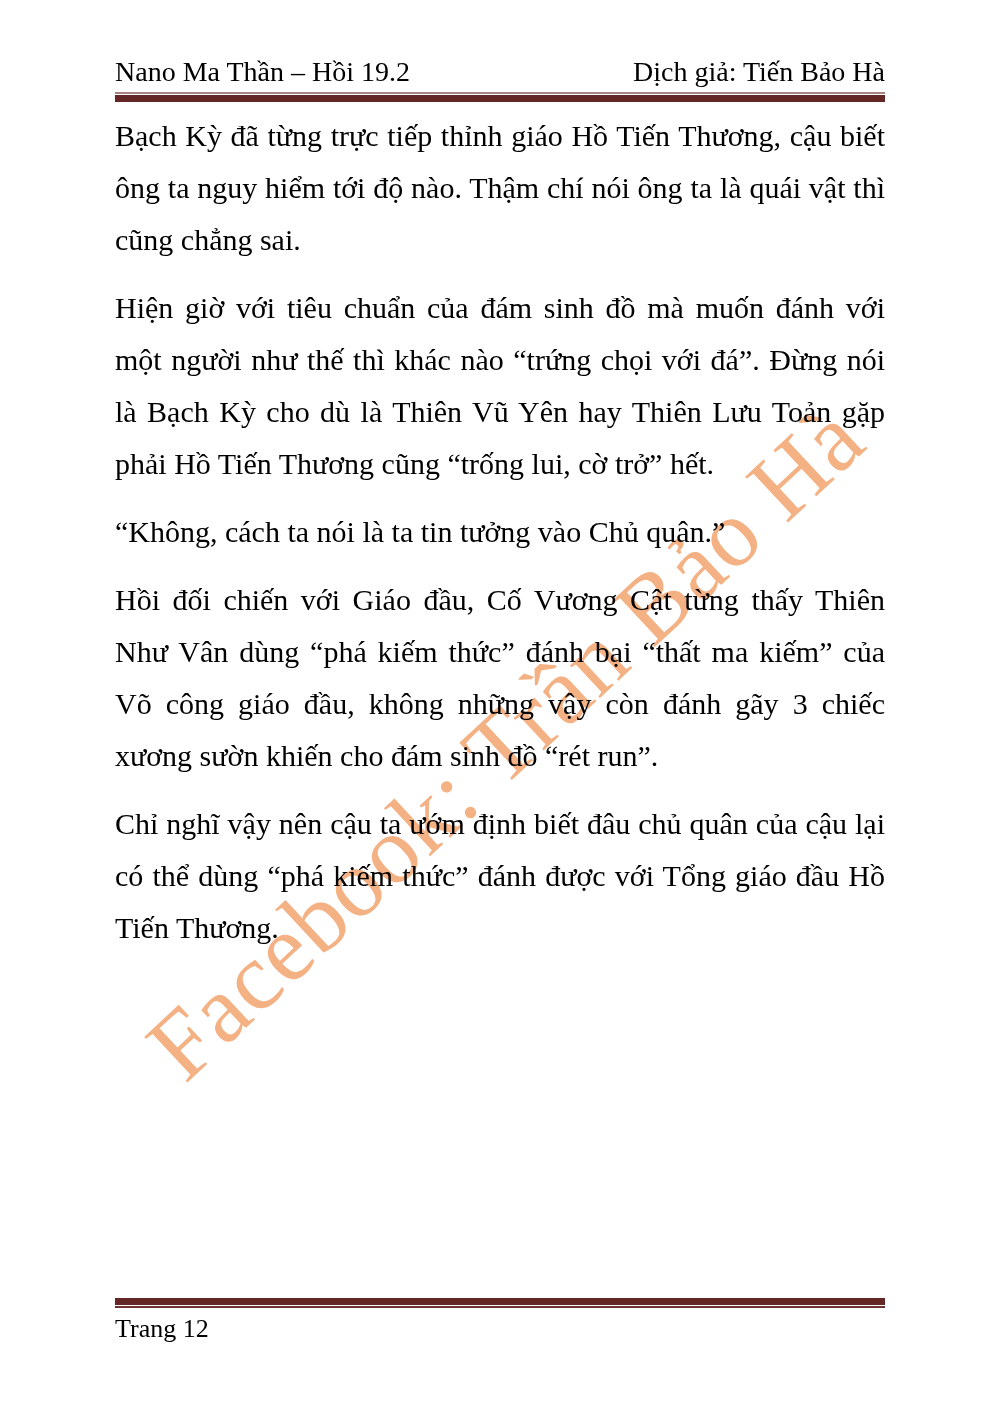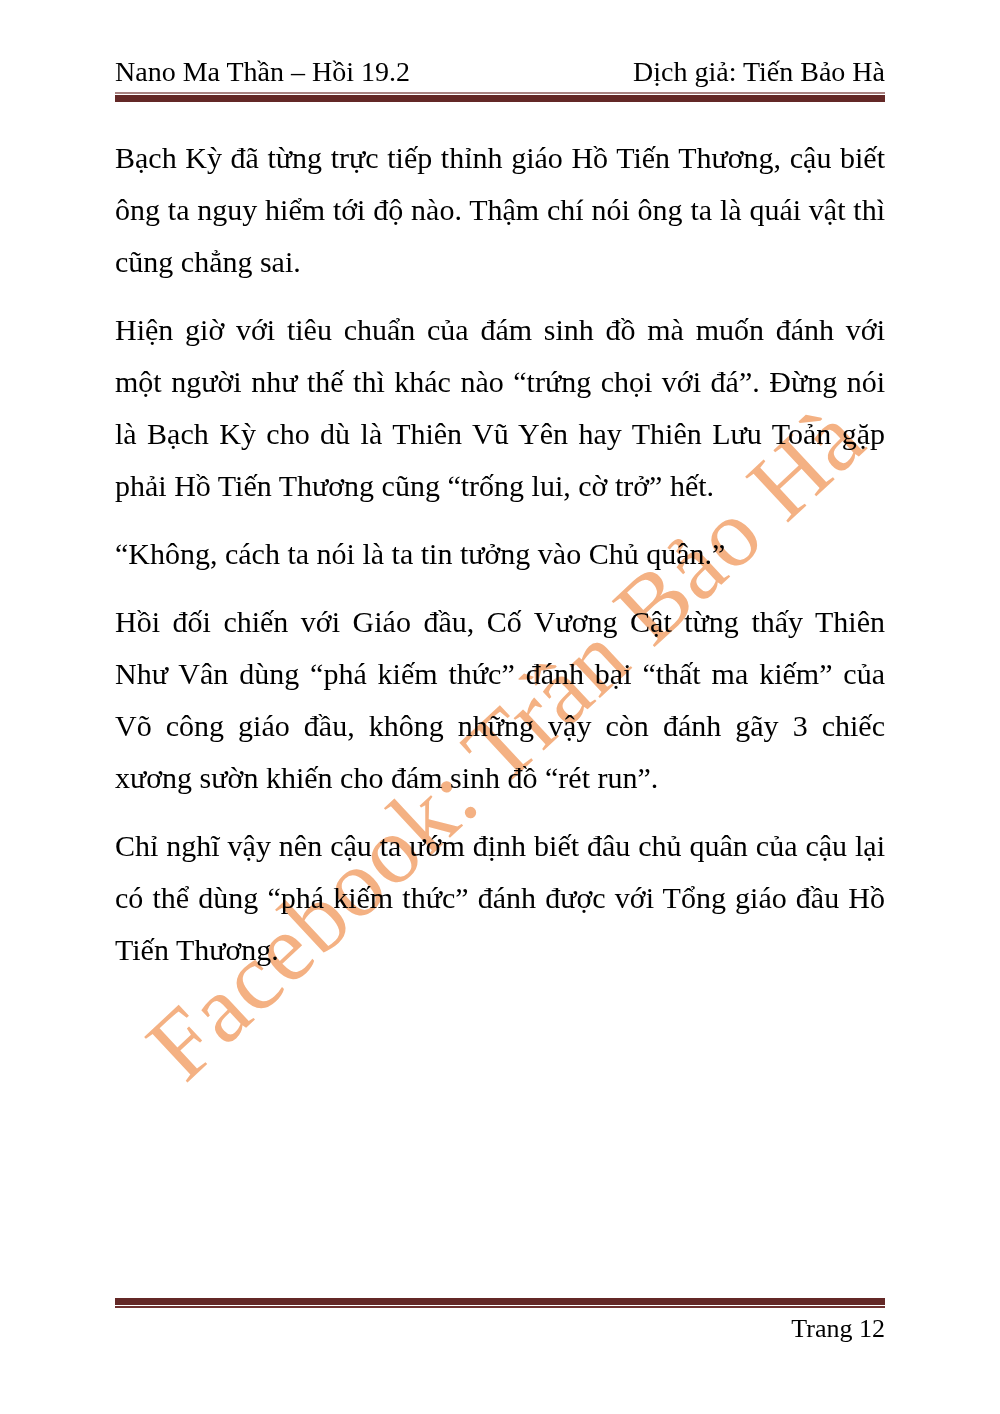--- a/index.html
+++ b/index.html
@@ -46,21 +46,21 @@
     line-height: 34px;
   }
   .header-rule { margin-top: 3px; }
   .rule-thin-light  { height: 2px; background: #a98382; }
   .rule-gap         { height: 1px; background: transparent; }
   .rule-thick       { height: 7px; background: #632826; }
   .rule-thin-dark   { height: 2px; background: #6e3230; }
   
   .content {
     position: absolute;
-    top: 132px;
+    top: 110px;
     left: 115px;
     right: 115px;
     z-index: 1;
   }
   .content p {
     margin: 0 0 16px 0;
     font-size: 30px;
     line-height: 52px;
     text-align: justify;
     text-justify: inter-word;
@@ -68,21 +68,20 @@
   
   .footer {
     position: absolute;
     top: 1298px;
     left: 115px;
     right: 115px;
     z-index: 1;
   }
   .footer-rule { margin-bottom: 5px; }
   .footer-text {
-    text-align: right;
     font-size: 26px;
     line-height: 32px;
   }
 </style>
 </head>
 <body>
 
 <div class="page">
 
   <div class="watermark">Facebook: Trần Bảo Hà</div>

